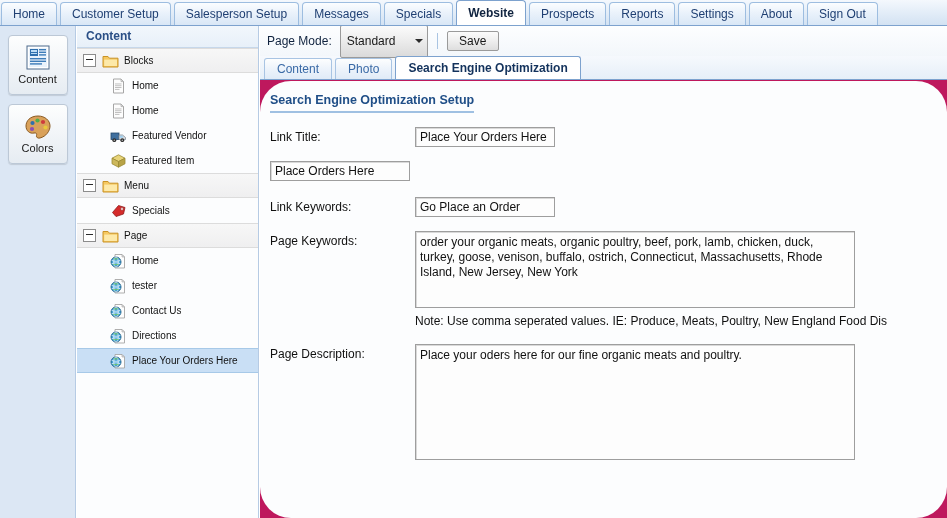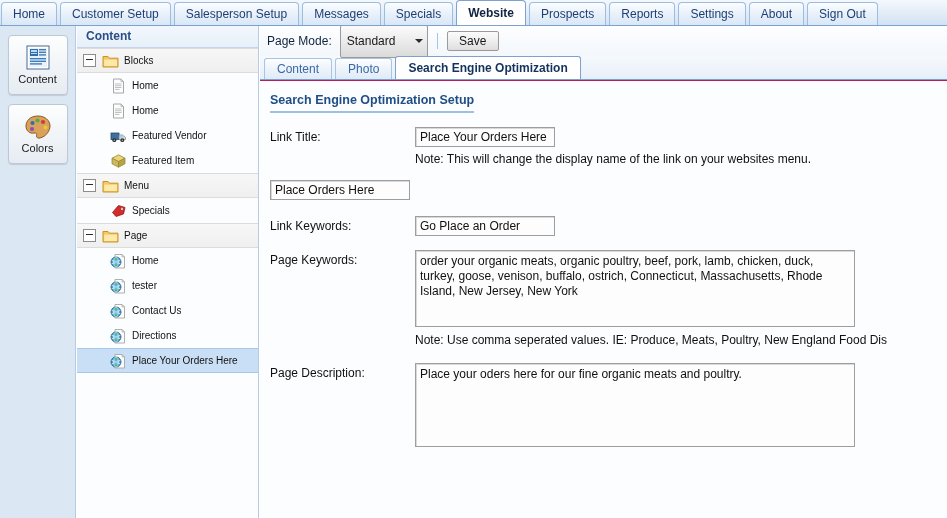--- a/index.html
+++ b/index.html
@@ -248,20 +248,21 @@
 
   
   .formbody {
     position: absolute;
     left: 0; top: 55px;
     width: 687px;
     height: 437px;
     background: #fcfdfe;
     box-sizing: border-box;
     overflow: hidden;
+    border-radius: 31px;
   }
   .formtitle {
     margin: 12px 0 0 10px;
     font-size: 12.5px;
     font-weight: bold;
     color: #1f4e87;
     display: inline-block;
     padding-bottom: 4px;
     border-bottom: 2px solid #9fc0e2;
   }
@@ -307,21 +308,21 @@
     border: 1px solid #9e9e9e;
     box-shadow: inset 1px 1px 0 #d9d9d9;
     box-sizing: border-box;
     font-size: 12px;
     color: #111111;
     line-height: 15px;
     padding: 3px 4px;
     cursor: text;
   }
   .textarea.keywords { height: 77px; }
-  .textarea.description { height: 84px; }
+  .textarea.description { height: 116px; }
 </style>
 </head>
 <body>
 
 <div class="topbar">
   <div class="ttab">Home</div>
   <div class="ttab">Customer Setup</div>
   <div class="ttab">Salesperson Setup</div>
   <div class="ttab">Messages</div>
   <div class="ttab">Specials</div>
@@ -571,21 +572,20 @@
   </div>
 
   <div class="formbody">
 
     <div class="formtitle">Search Engine Optimization Setup</div>
 
     <div class="frow">
       <div class="flabel">Link Title:</div>
       <div class="inputbox link-title">Place Your Orders Here</div>
     </div>
-    <div class="notetext">Note: This will change the display name of the link on your websites menu.</div>
 
     <div class="frow">
       <div class="inputbox page-title">Place Orders Here</div>
     </div>
 
     <div class="frow" style="margin-top:16px;">
       <div class="flabel">Link Keywords:</div>
       <div class="inputbox link-kw">Go Place an Order</div>
     </div>
 

